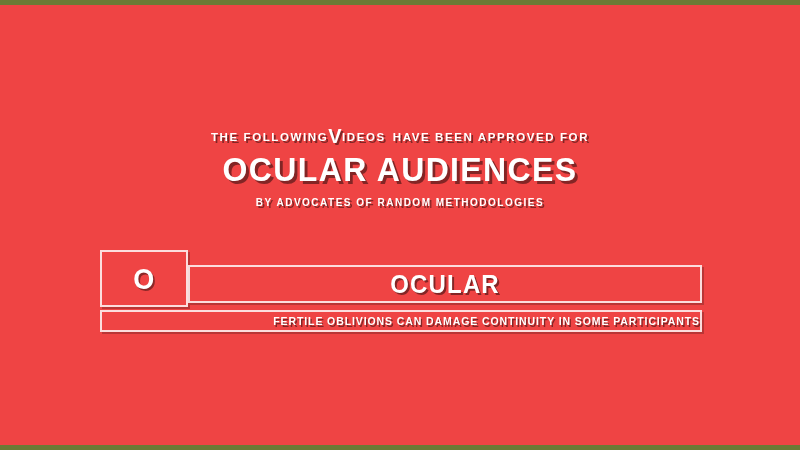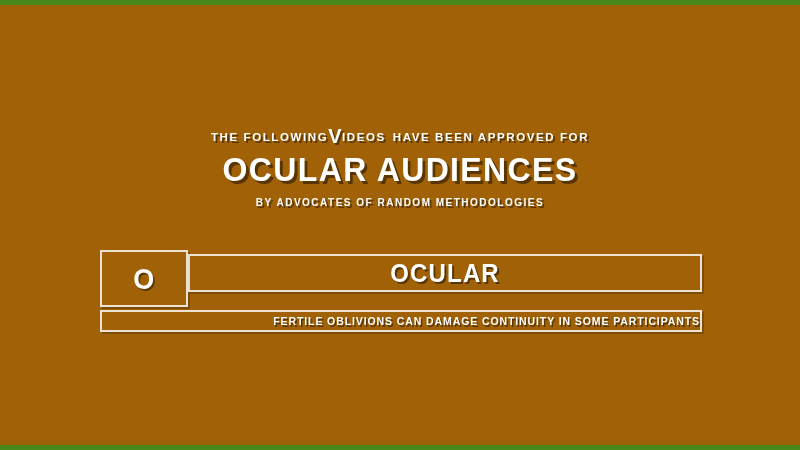--- a/index.html
+++ b/index.html
@@ -13,21 +13,21 @@
     background: #00cc33;
     font-family: "Liberation Sans", sans-serif;
     overflow: hidden;
   }
 
   
   #screen {
     position: relative;
     width: 800px;
     height: 450px;
-    background: #a16207;
+    background: #ef4444;
     box-sizing: border-box;
   }
   .edge-bar {
     position: absolute;
     left: 0;
     width: 800px;
     height: 5px;
     background: #00a82a;
     opacity: 0.55;
   }
@@ -115,21 +115,21 @@
     color: #ffffff;
     font-size: 30px;
     font-weight: bold;
     line-height: 30px;
     text-shadow: 2px 2px 0 rgba(0,0,0,0.42);
     transform: scaleX(0.9);
   }
 
   #title-cell {
     left: 88px;
-    top: 4px;
+    top: 15px;
     width: 514px;
     height: 38px;
     display: flex;
     align-items: center;
     justify-content: center;
   }
   #rating-title {
     color: #ffffff;
     font-size: 25px;
     font-weight: bold;

